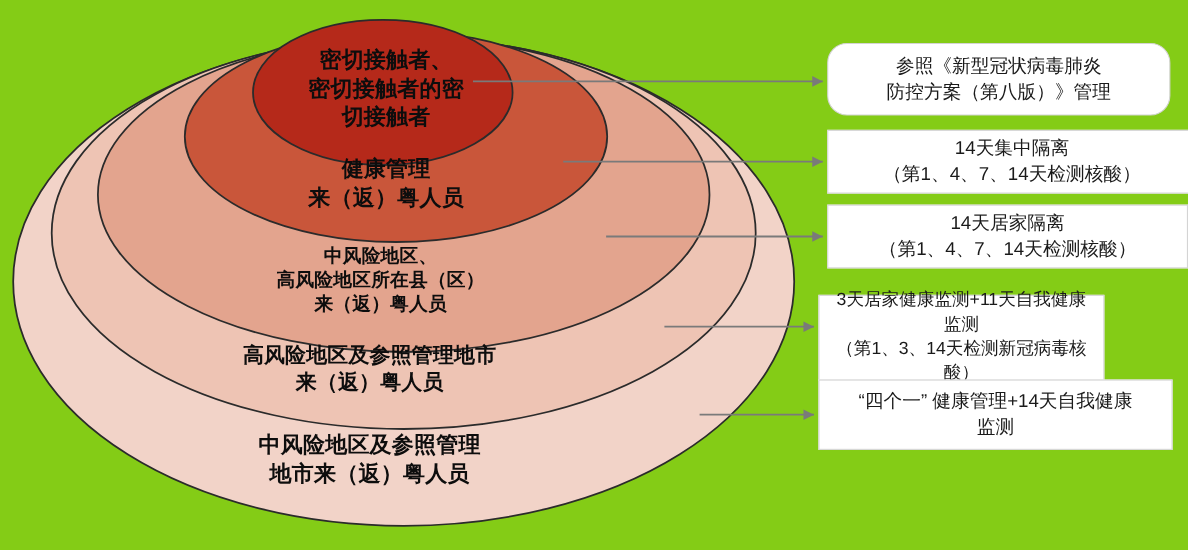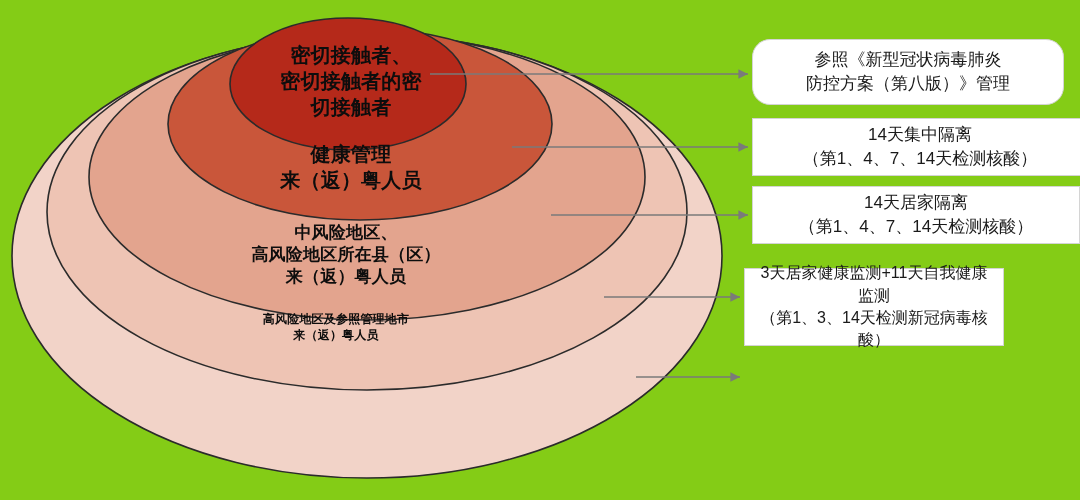--- a/index.html
+++ b/index.html
@@ -45,21 +45,21 @@
   #label-ring-2 {
     left: 206px; top: 141px; width: 290px;
     font-size: 20px;
   }
   #label-ring-3 {
     left: 146px; top: 222px; width: 400px;
     font-size: 17px;
   }
   #label-ring-4 {
     left: 116px; top: 312px; width: 440px;
-    font-size: 12px;
+    font-size: 19px;
   }
   #label-ring-5 {
     left: 126px; top: 392px; width: 420px;
     font-size: 20px;
   }
   .callout {
     position: absolute;
     left: 752px;
     box-sizing: border-box;
     border: 1px solid #d4d4d4;
@@ -116,31 +116,37 @@
   <div class="ring-label" id="label-ring-1">密切接触者、
 密切接触者的密
 切接触者</div>
   <div class="ring-label" id="label-ring-2">健康管理
 来（返）粤人员</div>
   <div class="ring-label" id="label-ring-3">中风险地区、
 高风险地区所在县（区）
 来（返）粤人员</div>
   <div class="ring-label" id="label-ring-4">高风险地区及参照管理地市
 来（返）粤人员</div>
+  <div class="ring-label" id="label-ring-5">中风险地区及参照管理
+地市来（返）粤人员</div>
 
   <div class="callout" id="callout-0">
     <div class="callout-text">参照《新型冠状病毒肺炎
 防控方案（第八版）》管理</div>
   </div>
   <div class="callout" id="callout-1">
     <div class="callout-text">14天集中隔离
 （第1、4、7、14天检测核酸）</div>
   </div>
   <div class="callout" id="callout-2">
     <div class="callout-text">14天居家隔离
 （第1、4、7、14天检测核酸）</div>
   </div>
   <div class="callout" id="callout-3">
     <div class="callout-text">3天居家健康监测+11天自我健康监测
 （第1、3、14天检测新冠病毒核酸）</div>
   </div>
+  <div class="callout" id="callout-4">
+    <div class="callout-text">“四个一” 健康管理+14天自我健康
+监测</div>
+  </div>
 
 </div>
 
 </body></html>

